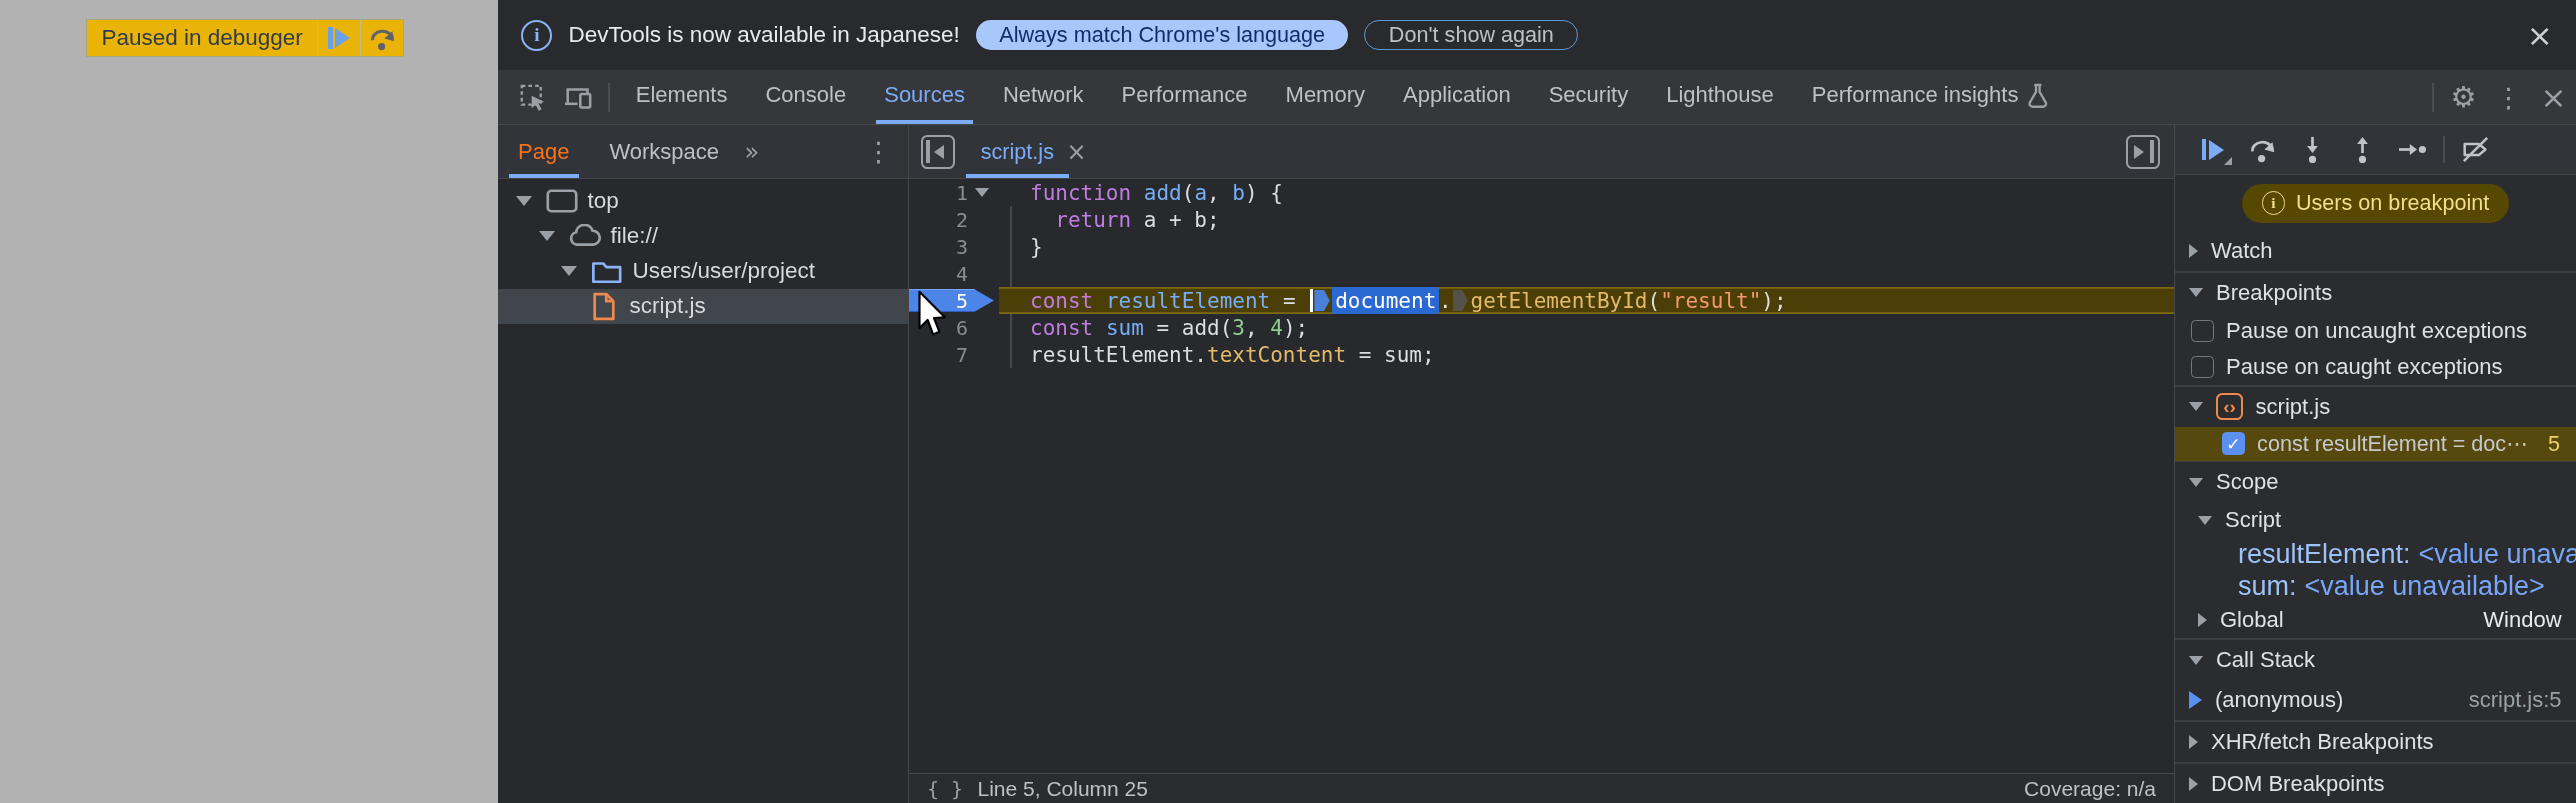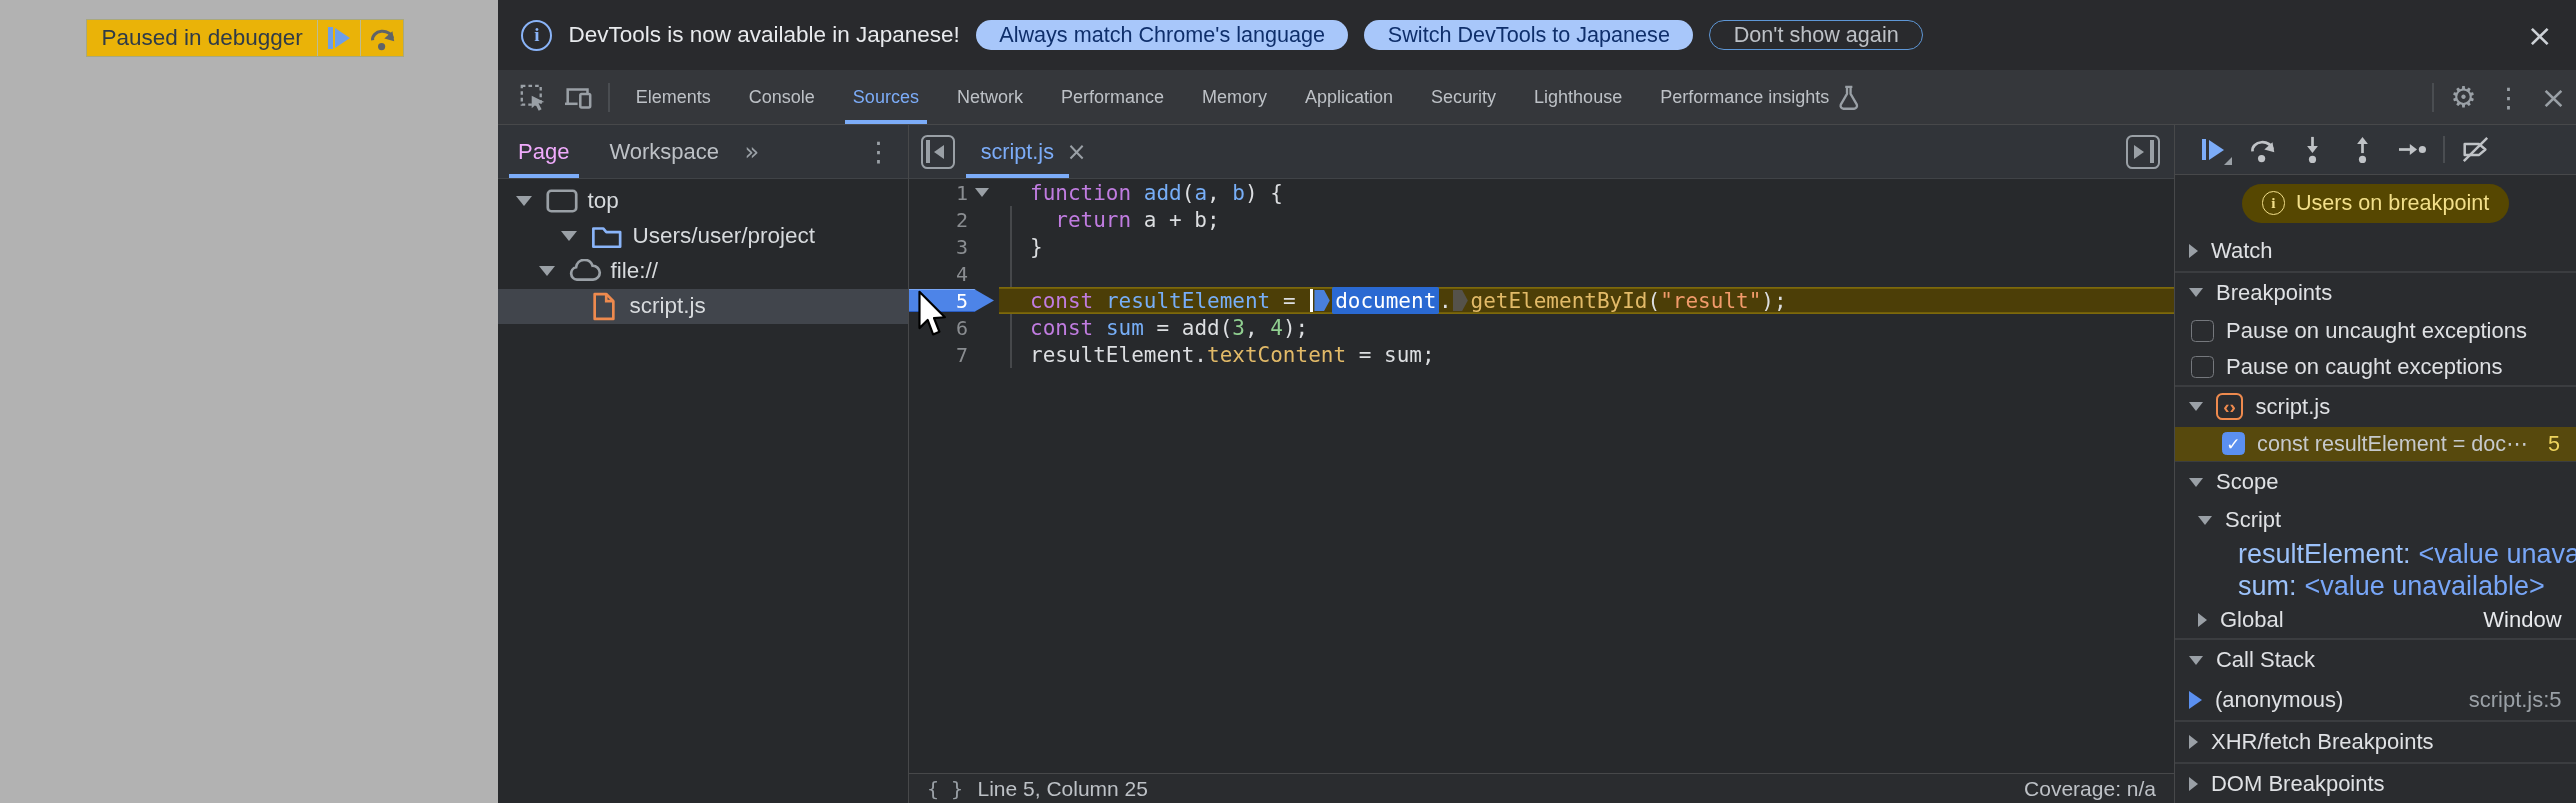--- a/index.html
+++ b/index.html
@@ -24,33 +24,33 @@
     display:flex; align-items:center; justify-content:center; font-size:19px; font-weight:bold; font-family:"Liberation Serif",serif; }
   .pill { height:30px; border-radius:21.6px; display:flex; align-items:center; padding:0 23.4px; font-size:21.6px; white-space:nowrap; cursor:default; }
   .pill.primary { background:#a8c7fa; color:#0f2f6b; }
   .pill.outline { border:1.8px solid #5e97d6; color:#bdc1c6; }
   .flex-sp { flex:1; }
   .x-icon { color:#cdd1d6; font-size:31px; line-height:1; font-family:"DejaVu Sans",sans-serif; }
 
   .toolbar { height:55px; flex:none; background:#35373b; border-bottom:1.8px solid #47484a; display:flex; align-items:center; padding-left:12.6px; }
   .tb-icon { width:45px; height:38px; display:flex; align-items:center; justify-content:center; color:#9aa0a6; }
   .tb-sep { width:1.8px; height:29px; background:#4a4d51; margin:0 7.2px; flex:none; }
-  .tab { height:100%; display:flex; align-items:center; padding:0 19px; font-size:18px; color:#bdc1c6; position:relative; white-space:nowrap; gap:9px; }
+  .tab { height:100%; display:flex; align-items:flex-end; padding:16px 19px; font-size:22px; color:#bdc1c6; position:relative; white-space:nowrap; gap:9px; }
   .tab.active { color:#7cacf8; }
   .tab.active::after { content:""; position:absolute; left:10.8px; right:10.8px; bottom:0; height:3.6px; background:#7cacf8; }
   .gear, .dots { font-family:"DejaVu Sans",sans-serif; color:#9aa0a6; }
   .gear { font-size:29px; } .dots { font-size:27px; }
 
   .main { flex:1; display:flex; min-height:0; }
 
   
   .sidebar { width:411px; flex:none; border-right:1.8px solid #47484a; display:flex; flex-direction:column; background:#27292c; }
   .panel-head { height:54px; flex:none; background:#313439; display:flex; align-items:center; border-bottom:0.9px solid #404347; }
   .side-tab { height:100%; display:flex; align-items:center; padding:0 20px; font-size:22px; color:#bdc1c6; position:relative; }
-  .side-tab.active { color:#f0abfc; }
+  .side-tab.active { color:#f97316; }
   .side-tab.active::after { content:""; position:absolute; left:10.8px; right:10.8px; bottom:0; height:3.6px; background:#7cacf8; }
   .chev { color:#9aa0a6; font-size:24px; padding:0 5.4px; font-family:"DejaVu Sans",sans-serif; }
   .side-more { margin-left:auto; padding:0 16px; }
 
   .tree { padding-top:4.5px; }
   .trow { height:35px; display:flex; align-items:center; font-size:22.5px; color:#d7dadd; white-space:nowrap; }
   .trow.selected { background:#41454c; }
   .d0{ padding-left:18px; } .d1{ padding-left:41px; } .d2{ padding-left:63px; } .d3{ padding-left:85px; }
   .twist { width:25px; flex:none; display:flex; align-items:center; }
   .tri-down { width:0; height:0; border-left:8px solid transparent; border-right:8px solid transparent; border-top:10px solid #9aa0a6; }
@@ -147,21 +147,20 @@
       </svg>
     </div>
   </div>
 
   <div class="devtools">
 
     <div class="infobar">
       <span class="info-circle">i</span>
       <span>DevTools is now available in Japanese!</span>
       <button class="pill primary" style="border:none">Always match Chrome's language</button>
-      <button class="pill primary" style="border:none">Switch DevTools to Japanese</button>
       <button class="pill outline" style="background:transparent">Don't show again</button>
       <span class="flex-sp"></span>
       <span class="x-icon">×</span>
     </div>
 
     <div class="toolbar">
       <span class="tb-icon">
         <svg class="ic" width="27" height="27" viewBox="0 0 30 30">
           <rect x="2" y="2" width="21" height="21" fill="none" stroke="#9aa0a6" stroke-width="2.6" stroke-dasharray="4 3.4"></rect>
           <path d="M13 13 L27 20 L20.5 21.5 L24 28 L20.8 29.8 L17.4 23 L13 27 Z" fill="#9aa0a6"></path>
@@ -233,41 +232,41 @@
             <span class="twist">
                 <span class="tri-down"></span>
               </span>
             <span class="ticon">
                 <svg class="ic" width="32" height="24" viewBox="0 0 36 27">
                   <rect x="2" y="2" width="32" height="23" rx="4" fill="none" stroke="#9aa0a6" stroke-width="3"></rect>
                 </svg>
               </span>
             <span>top</span>
           </div>
+          <div class="trow d1">
+            <span class="twist">
+                <span class="tri-down"></span>
+              </span>
+            <span class="ticon">
+                <svg class="ic" width="34" height="23.4" viewBox="0 0 38 26">
+                  <path d="M10 23 a7 7 0 0 1 -1 -13.8 A9.5 9.5 0 0 1 27.5 7.5 A7.5 7.5 0 0 1 28 23 Z" fill="none" stroke="#9aa0a6" stroke-width="3"></path>
+                </svg>
+              </span>
+            <span>file://</span>
+          </div>
           <div class="trow d2">
             <span class="twist">
                 <span class="tri-down"></span>
               </span>
             <span class="ticon">
                 <svg class="ic" width="31.5" height="25" viewBox="0 0 35 28">
                   <path d="M2.5 5 h11 l3.5 4 h15.5 v16.5 h-30 Z" fill="none" stroke="#8ab4f8" stroke-width="3" stroke-linejoin="round"></path>
                 </svg>
               </span>
             <span>Users/user/project</span>
-          </div>
-          <div class="trow d1">
-            <span class="twist">
-                <span class="tri-down"></span>
-              </span>
-            <span class="ticon">
-                <svg class="ic" width="34" height="23.4" viewBox="0 0 38 26">
-                  <path d="M10 23 a7 7 0 0 1 -1 -13.8 A9.5 9.5 0 0 1 27.5 7.5 A7.5 7.5 0 0 1 28 23 Z" fill="none" stroke="#9aa0a6" stroke-width="3"></path>
-                </svg>
-              </span>
-            <span>file://</span>
           </div>
           <div class="trow d3 selected">
             <span class="ticon">
                 <svg class="ic" width="24" height="29" viewBox="0 0 27 32">
                   <path d="M3 2 h13 l8 8 v20 h-21 Z" fill="none" stroke="#ee8a4e" stroke-width="3" stroke-linejoin="round"></path>
                   <path d="M16 2 v8 h8" fill="none" stroke="#ee8a4e" stroke-width="3"></path>
                 </svg>
               </span>
             <span>script.js</span>
           </div>

